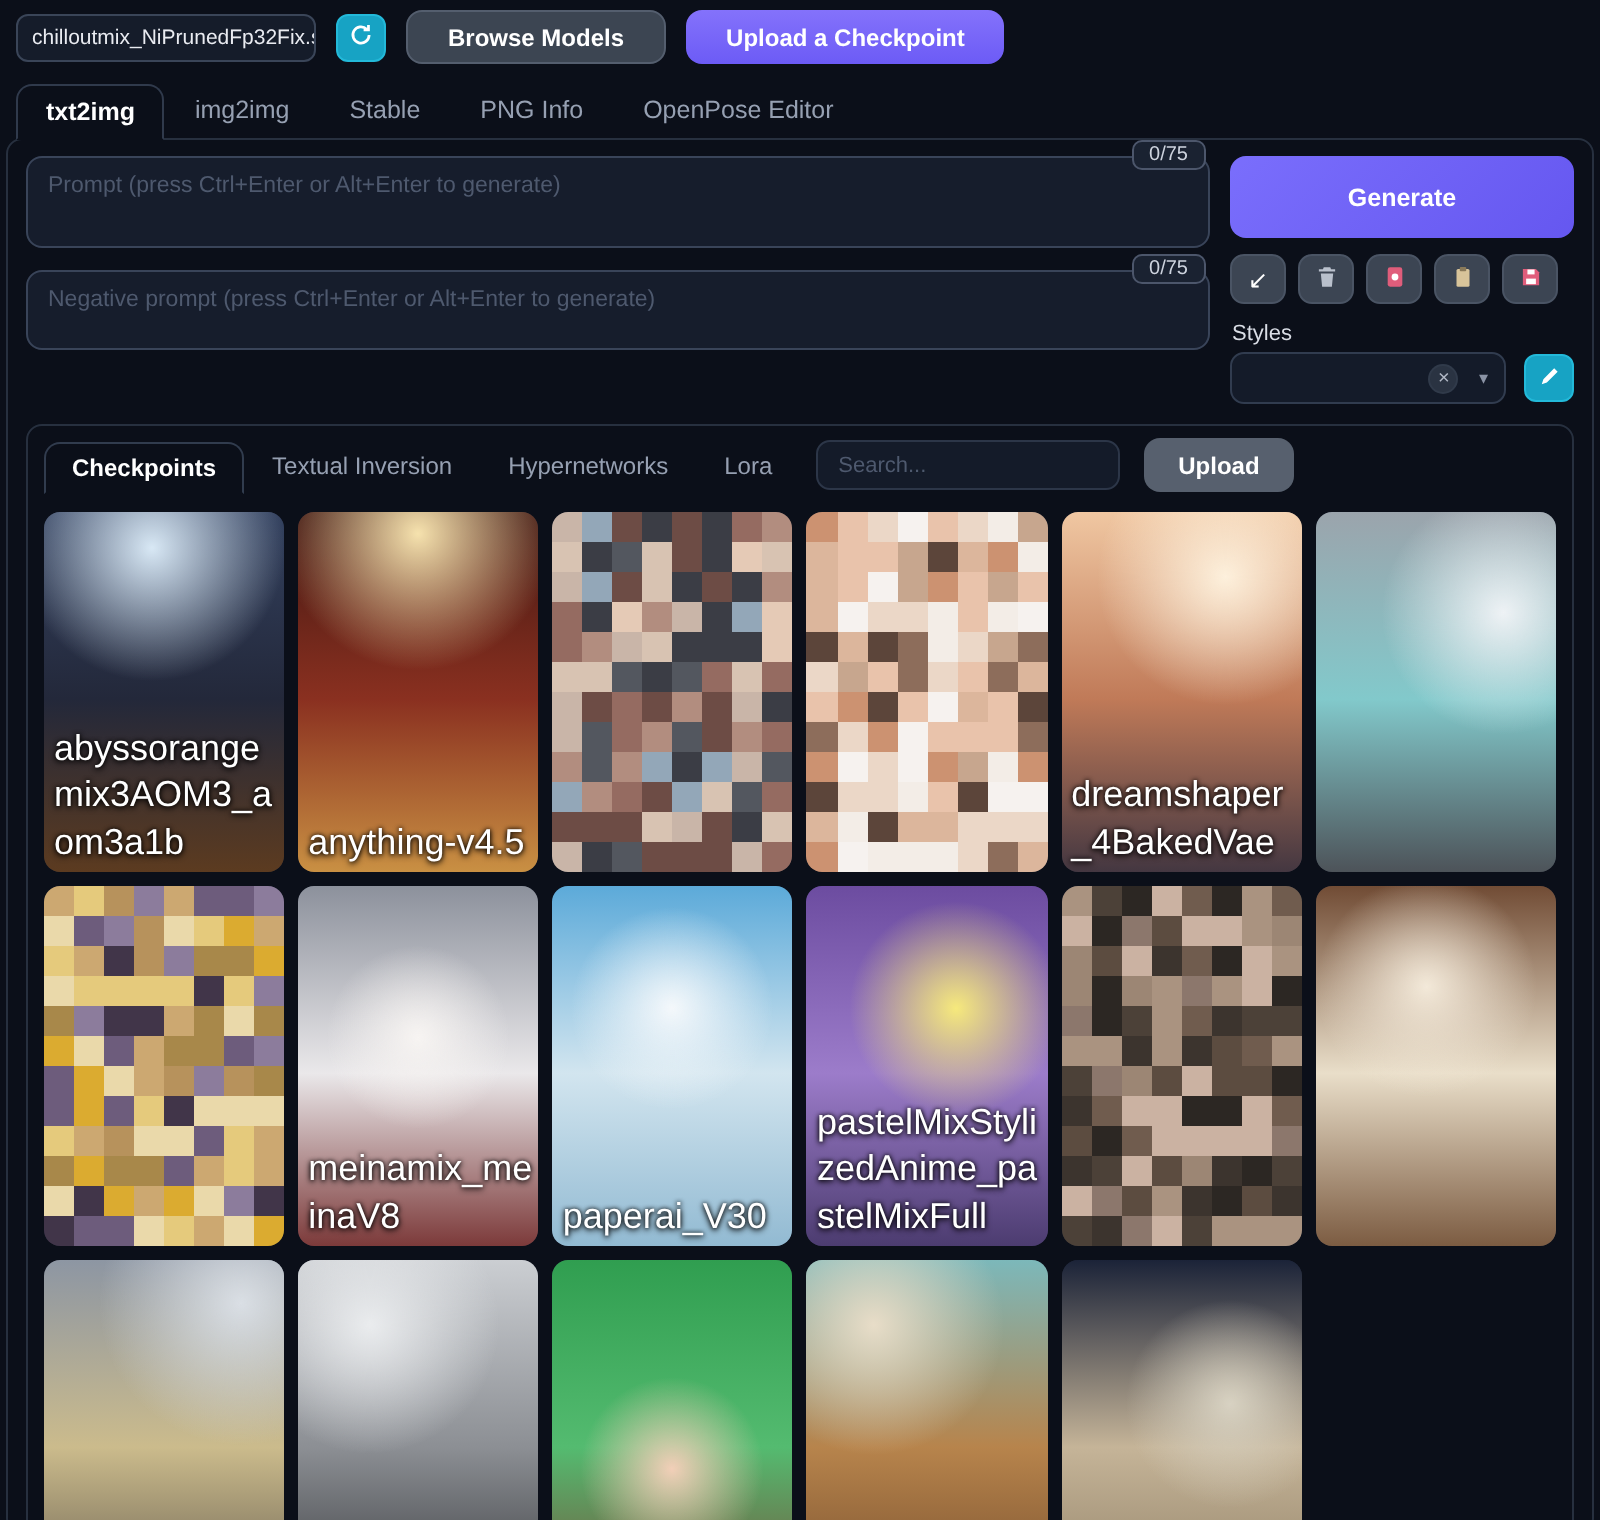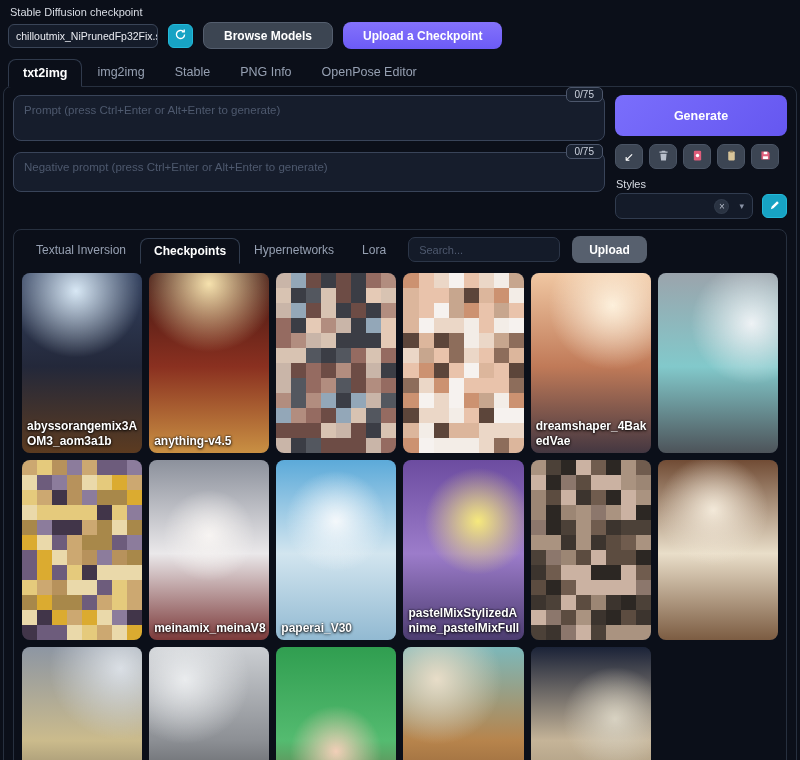--- a/index.html
+++ b/index.html
@@ -88,29 +88,28 @@
   .refresh-btn {
     margin-left:12px; height:27px; padding:0 17px; background:#57606e; border:none; border-radius:8px;
     color:#fff; font-weight:bold; font-size:12px; cursor:pointer; font-family:inherit;
   }
   .cards-grid { display:grid; grid-template-columns:repeat(6,1fr); gap:7px; margin-top:10px; }
   .card { position:relative; height:180px; border-radius:8px; overflow:hidden; background:#1a2030; cursor:pointer; }
   .thumb { position:absolute; inset:0; }
   .mosaic { position:absolute; inset:0; display:grid; grid-template-columns:repeat(8,1fr); grid-template-rows:repeat(12,1fr); }
   .card-label {
     position:absolute; left:5px; right:2px; bottom:3px; z-index:2;
-    font-weight:bold; font-size:12px; line-height:1.3; color:#fff; word-break:break-all;
+    font-weight:normal; font-size:18px; line-height:1.3; color:#fff; word-break:break-all;
     text-shadow:0 1px 3px rgba(0,0,0,.95), 0 0 2px rgba(0,0,0,.9);
   }
 </style>
 </head>
 <body>
 
 <div class="header">
-  <span class="ckpt-label">Stable Diffusion checkpoint</span>
   <div class="ckpt-row">
     <div class="dropdown">
       <span>chilloutmix_NiPrunedFp32Fix.safeter</span>
 
     </div>
     <button class="tool-teal">
       <span>
         <svg width="13" height="13" viewBox="0 0 16 16">
             <path fill="none" stroke="#fff" stroke-width="1.7" d="M13 8a5 5 0 1 1-1.5-3.6M12.6 1.8v3h-3"></path>
           </svg>
@@ -185,22 +184,22 @@
               </svg>
           </span>
         </button>
       </div>
     </div>
   </div>
 
   <div class="networks-box">
     <div class="networks-bar">
       <div class="net-tabs" id="netTabs">
+          <div class="tab active">Checkpoints</div>
           <div class="tab">Textual Inversion</div>
-          <div class="tab active">Checkpoints</div>
           <div class="tab">Hypernetworks</div>
           <div class="tab">Lora</div>
         </div>
       <input class="search" placeholder="Search..." style="">
       <button class="refresh-btn">Upload</button>
     </div>
     <div class="cards-grid" id="cardsGrid">
         <div class="card">
           <div class="thumb" style="background: radial-gradient(circle at 45% 10%, rgb(216, 232, 245) 0%, rgba(0, 0, 0, 0) 38%), linear-gradient(rgb(51, 65, 95) 0%, rgb(35, 40, 58) 52%, rgb(92, 59, 32) 100%);"></div>
           <div class="card-label">abyssorangemix3AOM3_aom3a1b</div>

